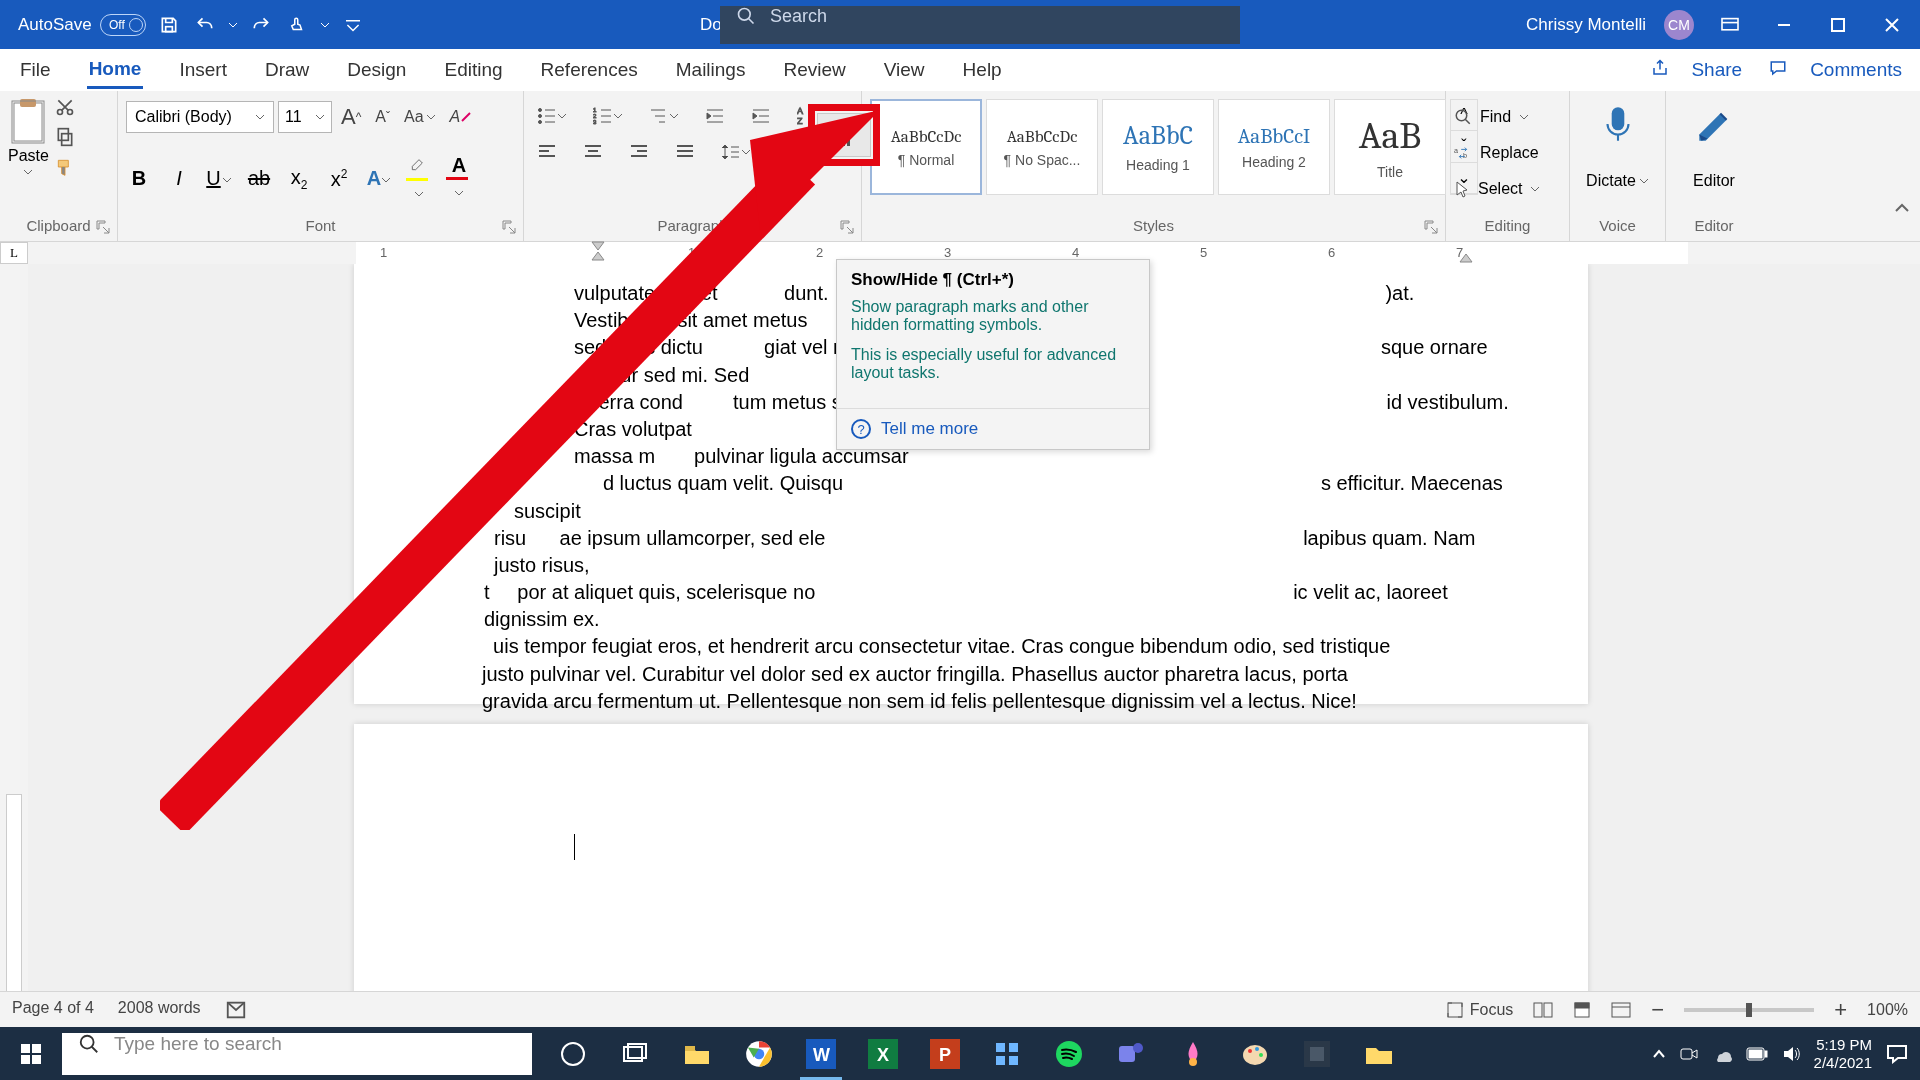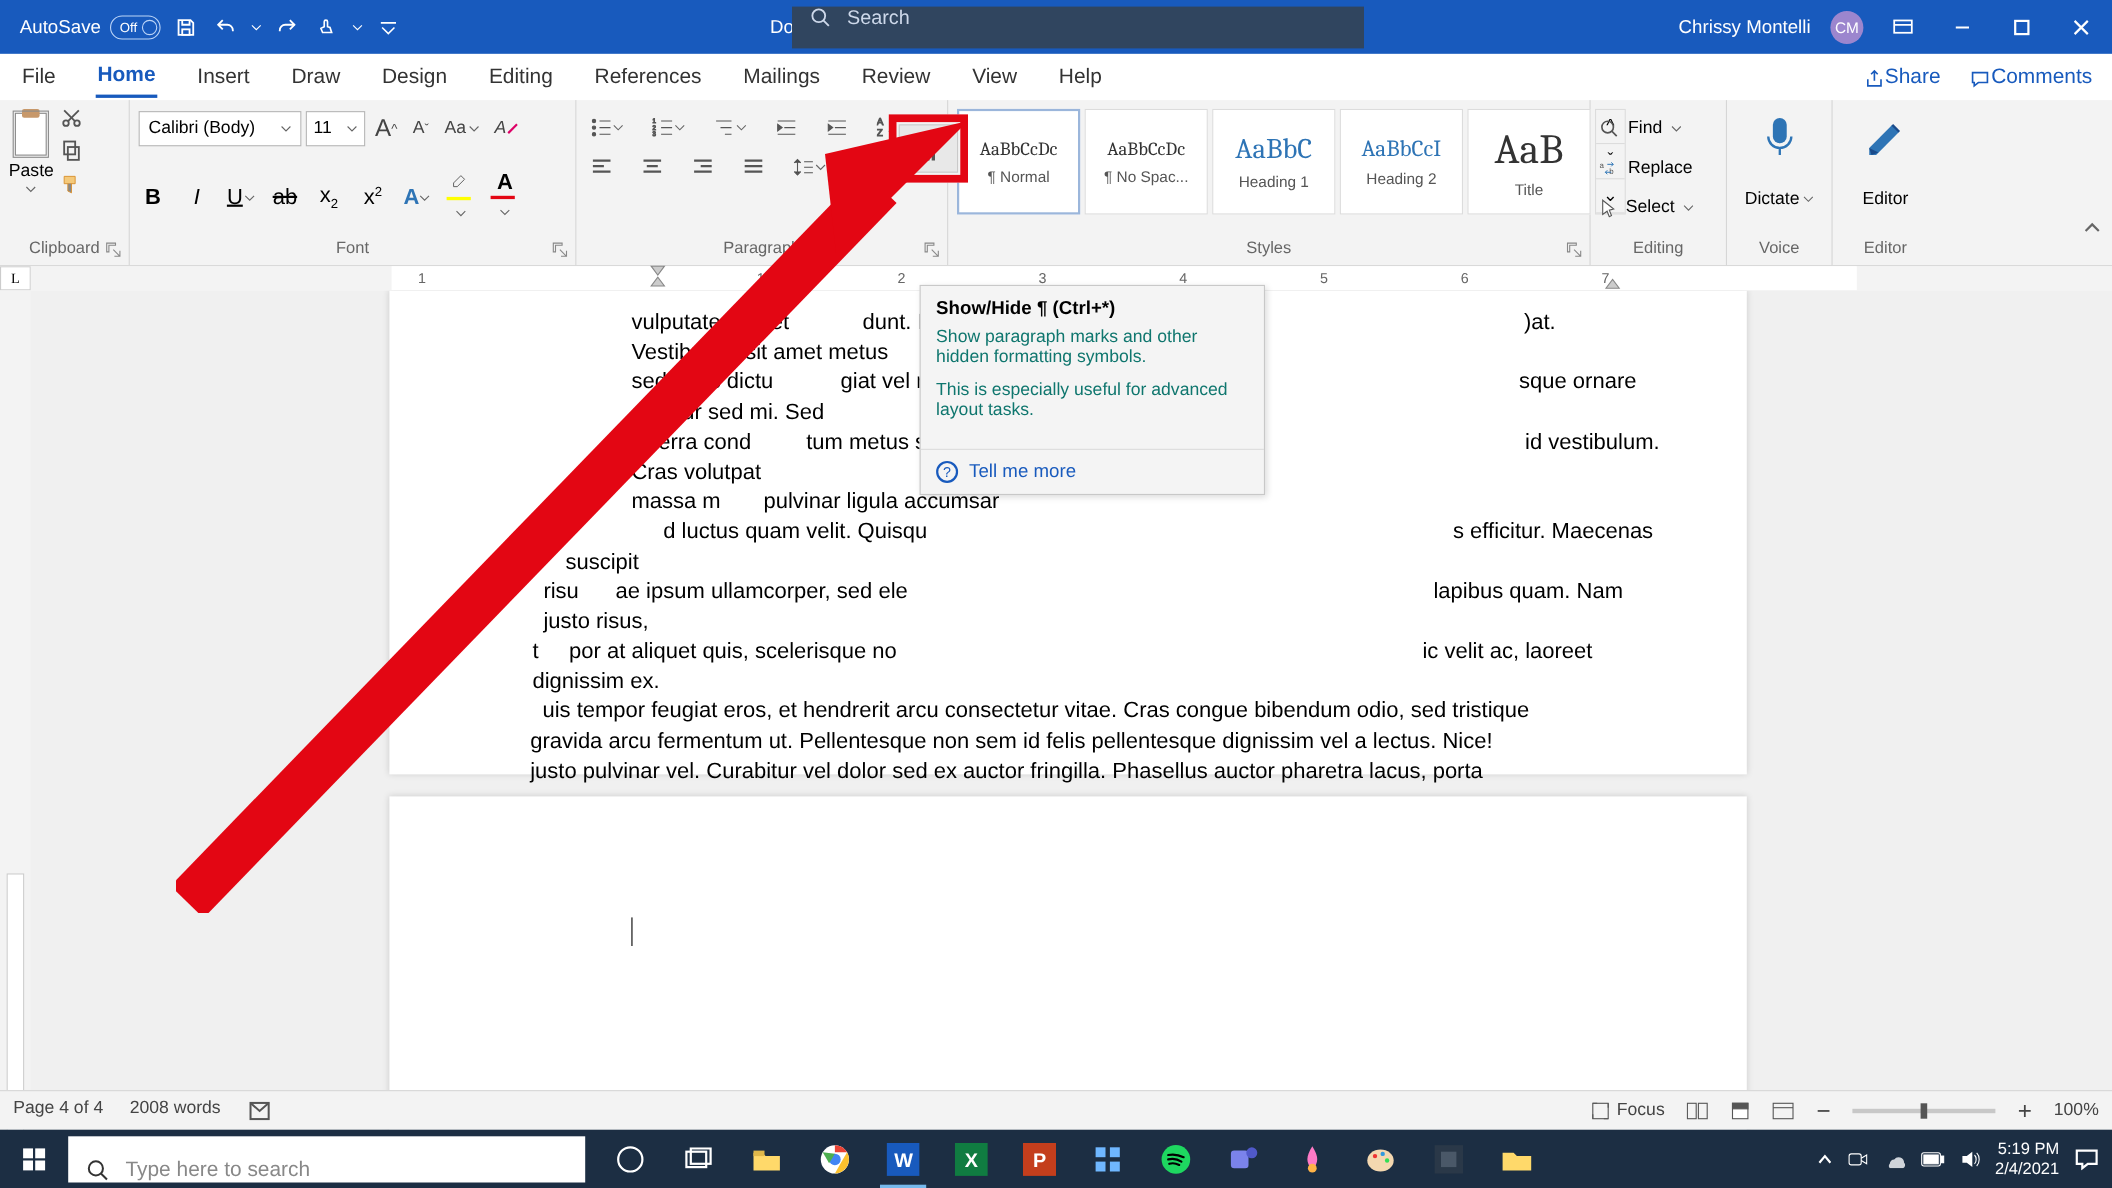--- a/index.html
+++ b/index.html
@@ -18,21 +18,21 @@
 .searchbox svg { margin-right:14px; }
 .titlebar .right { margin-left:auto; display:flex; align-items:center; gap:18px; padding-right:10px; }
 .avatar { width:30px; height:30px; border-radius:50%; background:#9c86ce; display:flex; align-items:center; justify-content:center; font-size:14px; }
 .winbtn { width:36px; height:36px; display:flex; align-items:center; justify-content:center; }
 
 
 .tabs { height:42px; background:#fff; display:flex; align-items:center; padding:0 18px; gap:34px; font-size:19px; color:#333; }
 .tab { padding:6px 2px; }
 .tab.active { color:#185abd; border-bottom:3px solid #185abd; font-weight:600; }
 .tabs .right-tabs { margin-left:auto; display:flex; gap:26px; }
-.right-tab { display:flex; align-items:flex-end; gap:0; color:#185abd; font-size:19px; }
+.right-tab { display:flex; align-items:flex-start; gap:22px; color:#185abd; font-size:19px; }
 
 
 .ribbon { height:151px; background:#f3f3f3; display:flex; position:relative; border-bottom:1px solid #d6d6d6; }
 .group { border-right:1px solid #d6d6d6; display:flex; flex-direction:column; justify-content:space-between; padding:6px 8px 2px; position:relative; }
 .group-label { font-size:15px; color:#666; text-align:center; padding-bottom:5px; }
 .group-body { flex:1; display:flex; align-items:flex-start; }
 .launcher { position:absolute; right:6px; bottom:6px; width:16px; height:16px; }
 .launcher svg { width:16px; height:16px; fill:#888; }
 .btn { height:30px; padding:0 5px; display:flex; align-items:center; justify-content:center; color:#444; }
 .btn svg { fill:#444; }
@@ -109,21 +109,21 @@
 
 .statusbar { position:absolute; left:0; right:0; height:36px; background:#f3f3f3; border-top:1px solid #d6d6d6; display:flex; align-items:center; padding:0 12px; font-size:16px; color:#444; bottom:53px; }
 .statusbar .sb-left { display:flex; gap:24px; }
 .statusbar .sb-right { margin-left:auto; display:flex; align-items:center; gap:20px; }
 .zoom-slider { width:130px; height:4px; background:#c8c8c8; position:relative; }
 .zoom-slider .thumb { position:absolute; left:62px; top:-5px; width:6px; height:14px; background:#555; }
 
 
 .taskbar { position:absolute; bottom:0; left:0; right:0; height:53px; background:#1c2e43; display:flex; align-items:center; color:#fff; }
 .start { width:62px; height:100%; display:flex; align-items:center; justify-content:center; }
-.tb-search { width:470px; height:42px; background:#fff; color:#888; display:flex; align-items:flex-end; padding:0 16px; gap:14px; font-size:19px; }
+.tb-search { width:470px; height:42px; background:#fff; color:#888; display:flex; align-items:flex-start; padding:0 16px; gap:14px; font-size:19px; }
 .tb-apps { display:flex; align-items:center; gap:4px; margin-left:12px; }
 .tb-app { width:58px; height:53px; display:flex; align-items:center; justify-content:center; position:relative; }
 .tb-app.active::after { content:""; position:absolute; bottom:0; left:8px; right:8px; height:3px; background:#76b9ed; }
 .tray { margin-left:auto; display:flex; align-items:center; gap:14px; padding-right:12px; font-size:15px; }
 .clock { text-align:right; line-height:1.2; }
 
 .chev { width:10px; height:10px; }
 </style>
 </head>
 <body>
@@ -576,22 +576,22 @@
   <div class="page page1">
     <div class="doc-text">
       <div>vulputate pharet&nbsp;&nbsp;&nbsp;&nbsp;&nbsp;&nbsp;&nbsp;&nbsp;&nbsp;&nbsp;&nbsp;&nbsp;dunt. Integer&nbsp;&nbsp;&nbsp;&nbsp;&nbsp;&nbsp;&nbsp;&nbsp;&nbsp;&nbsp;&nbsp;&nbsp;&nbsp;&nbsp;&nbsp;&nbsp;&nbsp;&nbsp;&nbsp;&nbsp;&nbsp;&nbsp;&nbsp;&nbsp;&nbsp;&nbsp;&nbsp;&nbsp;&nbsp;&nbsp;&nbsp;&nbsp;&nbsp;&nbsp;&nbsp;&nbsp;&nbsp;&nbsp;&nbsp;&nbsp;&nbsp;&nbsp;&nbsp;&nbsp;&nbsp;&nbsp;&nbsp;&nbsp;&nbsp;&nbsp;&nbsp;&nbsp;&nbsp;&nbsp;&nbsp;&nbsp;&nbsp;&nbsp;&nbsp;&nbsp;&nbsp;&nbsp;&nbsp;&nbsp;&nbsp;&nbsp;&nbsp;&nbsp;&nbsp;&nbsp;&nbsp;&nbsp;&nbsp;&nbsp;&nbsp;&nbsp;&nbsp;&nbsp;&nbsp;&nbsp;&nbsp;&nbsp;&nbsp;&nbsp;&nbsp;&nbsp;&nbsp;&nbsp;)at. Vestibulum sit amet metus</div>
       <div>sed nunc dictu&nbsp;&nbsp;&nbsp;&nbsp;&nbsp;&nbsp;&nbsp;&nbsp;&nbsp;&nbsp;&nbsp;giat vel non elit.&nbsp;&nbsp;&nbsp;&nbsp;&nbsp;&nbsp;&nbsp;&nbsp;&nbsp;&nbsp;&nbsp;&nbsp;&nbsp;&nbsp;&nbsp;&nbsp;&nbsp;&nbsp;&nbsp;&nbsp;&nbsp;&nbsp;&nbsp;&nbsp;&nbsp;&nbsp;&nbsp;&nbsp;&nbsp;&nbsp;&nbsp;&nbsp;&nbsp;&nbsp;&nbsp;&nbsp;&nbsp;&nbsp;&nbsp;&nbsp;&nbsp;&nbsp;&nbsp;&nbsp;&nbsp;&nbsp;&nbsp;&nbsp;&nbsp;&nbsp;&nbsp;&nbsp;&nbsp;&nbsp;&nbsp;&nbsp;&nbsp;&nbsp;&nbsp;&nbsp;&nbsp;&nbsp;&nbsp;&nbsp;&nbsp;&nbsp;&nbsp;&nbsp;&nbsp;&nbsp;&nbsp;&nbsp;&nbsp;&nbsp;&nbsp;&nbsp;&nbsp;&nbsp;&nbsp;&nbsp;&nbsp;&nbsp;&nbsp;&nbsp;&nbsp;&nbsp;sque ornare efficitur sed mi. Sed</div>
       <div>viverra cond&nbsp;&nbsp;&nbsp;&nbsp;&nbsp;&nbsp;&nbsp;&nbsp;&nbsp;tum metus sed ege:&nbsp;&nbsp;&nbsp;&nbsp;&nbsp;&nbsp;&nbsp;&nbsp;&nbsp;&nbsp;&nbsp;&nbsp;&nbsp;&nbsp;&nbsp;&nbsp;&nbsp;&nbsp;&nbsp;&nbsp;&nbsp;&nbsp;&nbsp;&nbsp;&nbsp;&nbsp;&nbsp;&nbsp;&nbsp;&nbsp;&nbsp;&nbsp;&nbsp;&nbsp;&nbsp;&nbsp;&nbsp;&nbsp;&nbsp;&nbsp;&nbsp;&nbsp;&nbsp;&nbsp;&nbsp;&nbsp;&nbsp;&nbsp;&nbsp;&nbsp;&nbsp;&nbsp;&nbsp;&nbsp;&nbsp;&nbsp;&nbsp;&nbsp;&nbsp;&nbsp;&nbsp;&nbsp;&nbsp;&nbsp;&nbsp;&nbsp;&nbsp;&nbsp;&nbsp;&nbsp;&nbsp;&nbsp;&nbsp;&nbsp;&nbsp;&nbsp;&nbsp;&nbsp;&nbsp;&nbsp;&nbsp;&nbsp;&nbsp;&nbsp;&nbsp;&nbsp;id vestibulum. Cras volutpat</div>
       <div>massa m&nbsp;&nbsp;&nbsp;&nbsp;&nbsp;&nbsp;&nbsp;pulvinar ligula accumsar&nbsp;&nbsp;&nbsp;&nbsp;&nbsp;&nbsp;&nbsp;&nbsp;&nbsp;&nbsp;&nbsp;&nbsp;&nbsp;&nbsp;&nbsp;&nbsp;&nbsp;&nbsp;&nbsp;&nbsp;&nbsp;&nbsp;&nbsp;&nbsp;&nbsp;&nbsp;&nbsp;&nbsp;&nbsp;&nbsp;&nbsp;&nbsp;&nbsp;&nbsp;&nbsp;&nbsp;&nbsp;&nbsp;&nbsp;&nbsp;&nbsp;&nbsp;&nbsp;&nbsp;&nbsp;&nbsp;&nbsp;&nbsp;&nbsp;&nbsp;&nbsp;&nbsp;&nbsp;&nbsp;&nbsp;&nbsp;&nbsp;&nbsp;&nbsp;&nbsp;&nbsp;&nbsp;&nbsp;&nbsp;&nbsp;&nbsp;&nbsp;&nbsp;&nbsp;&nbsp;&nbsp;&nbsp;&nbsp;&nbsp;&nbsp;&nbsp;&nbsp;&nbsp;&nbsp;&nbsp;&nbsp;&nbsp;&nbsp;&nbsp;&nbsp;&nbsp;</div>
       <div style="margin-left:-60px;">&nbsp;&nbsp;&nbsp;&nbsp;&nbsp;&nbsp;&nbsp;&nbsp;&nbsp;&nbsp;&nbsp;&nbsp;&nbsp;&nbsp;&nbsp;&nbsp;d luctus quam velit. Quisqu&nbsp;&nbsp;&nbsp;&nbsp;&nbsp;&nbsp;&nbsp;&nbsp;&nbsp;&nbsp;&nbsp;&nbsp;&nbsp;&nbsp;&nbsp;&nbsp;&nbsp;&nbsp;&nbsp;&nbsp;&nbsp;&nbsp;&nbsp;&nbsp;&nbsp;&nbsp;&nbsp;&nbsp;&nbsp;&nbsp;&nbsp;&nbsp;&nbsp;&nbsp;&nbsp;&nbsp;&nbsp;&nbsp;&nbsp;&nbsp;&nbsp;&nbsp;&nbsp;&nbsp;&nbsp;&nbsp;&nbsp;&nbsp;&nbsp;&nbsp;&nbsp;&nbsp;&nbsp;&nbsp;&nbsp;&nbsp;&nbsp;&nbsp;&nbsp;&nbsp;&nbsp;&nbsp;&nbsp;&nbsp;&nbsp;&nbsp;&nbsp;&nbsp;&nbsp;&nbsp;&nbsp;&nbsp;&nbsp;&nbsp;&nbsp;&nbsp;&nbsp;&nbsp;&nbsp;&nbsp;&nbsp;&nbsp;&nbsp;&nbsp;&nbsp;&nbsp;s efficitur. Maecenas suscipit</div>
       <div style="margin-left:-80px;">risu&nbsp;&nbsp;&nbsp;&nbsp;&nbsp;&nbsp;ae ipsum ullamcorper, sed ele&nbsp;&nbsp;&nbsp;&nbsp;&nbsp;&nbsp;&nbsp;&nbsp;&nbsp;&nbsp;&nbsp;&nbsp;&nbsp;&nbsp;&nbsp;&nbsp;&nbsp;&nbsp;&nbsp;&nbsp;&nbsp;&nbsp;&nbsp;&nbsp;&nbsp;&nbsp;&nbsp;&nbsp;&nbsp;&nbsp;&nbsp;&nbsp;&nbsp;&nbsp;&nbsp;&nbsp;&nbsp;&nbsp;&nbsp;&nbsp;&nbsp;&nbsp;&nbsp;&nbsp;&nbsp;&nbsp;&nbsp;&nbsp;&nbsp;&nbsp;&nbsp;&nbsp;&nbsp;&nbsp;&nbsp;&nbsp;&nbsp;&nbsp;&nbsp;&nbsp;&nbsp;&nbsp;&nbsp;&nbsp;&nbsp;&nbsp;&nbsp;&nbsp;&nbsp;&nbsp;&nbsp;&nbsp;&nbsp;&nbsp;&nbsp;&nbsp;&nbsp;&nbsp;&nbsp;&nbsp;&nbsp;&nbsp;&nbsp;&nbsp;&nbsp;&nbsp;lapibus quam. Nam justo risus,</div>
       <div style="margin-left:-90px;">t&nbsp;&nbsp;&nbsp;&nbsp;&nbsp;por at aliquet quis, scelerisque no&nbsp;&nbsp;&nbsp;&nbsp;&nbsp;&nbsp;&nbsp;&nbsp;&nbsp;&nbsp;&nbsp;&nbsp;&nbsp;&nbsp;&nbsp;&nbsp;&nbsp;&nbsp;&nbsp;&nbsp;&nbsp;&nbsp;&nbsp;&nbsp;&nbsp;&nbsp;&nbsp;&nbsp;&nbsp;&nbsp;&nbsp;&nbsp;&nbsp;&nbsp;&nbsp;&nbsp;&nbsp;&nbsp;&nbsp;&nbsp;&nbsp;&nbsp;&nbsp;&nbsp;&nbsp;&nbsp;&nbsp;&nbsp;&nbsp;&nbsp;&nbsp;&nbsp;&nbsp;&nbsp;&nbsp;&nbsp;&nbsp;&nbsp;&nbsp;&nbsp;&nbsp;&nbsp;&nbsp;&nbsp;&nbsp;&nbsp;&nbsp;&nbsp;&nbsp;&nbsp;&nbsp;&nbsp;&nbsp;&nbsp;&nbsp;&nbsp;&nbsp;&nbsp;&nbsp;&nbsp;&nbsp;&nbsp;&nbsp;&nbsp;&nbsp;&nbsp;ic velit ac, laoreet dignissim ex.</div>
       <div style="margin-left:-92px;">&nbsp;&nbsp;uis tempor feugiat eros, et hendrerit arcu consectetur vitae. Cras congue bibendum odio, sed tristique</div>
+      <div style="margin-left:-92px;">justo pulvinar vel. Curabitur vel dolor sed ex auctor fringilla. Phasellus auctor pharetra lacus, porta</div>
       <div style="margin-left:-92px;">gravida arcu fermentum ut. Pellentesque non sem id felis pellentesque dignissim vel a lectus. Nice!</div>
-      <div style="margin-left:-92px;">justo pulvinar vel. Curabitur vel dolor sed ex auctor fringilla. Phasellus auctor pharetra lacus, porta</div>
     </div>
   </div>
   <div class="page page2">
     <span class="cursor"></span>
   </div>
 </div>
 
 <div class="tooltip">
   <div class="hdr">Show/Hide ¶ (Ctrl+*)</div>
   <div class="body">

